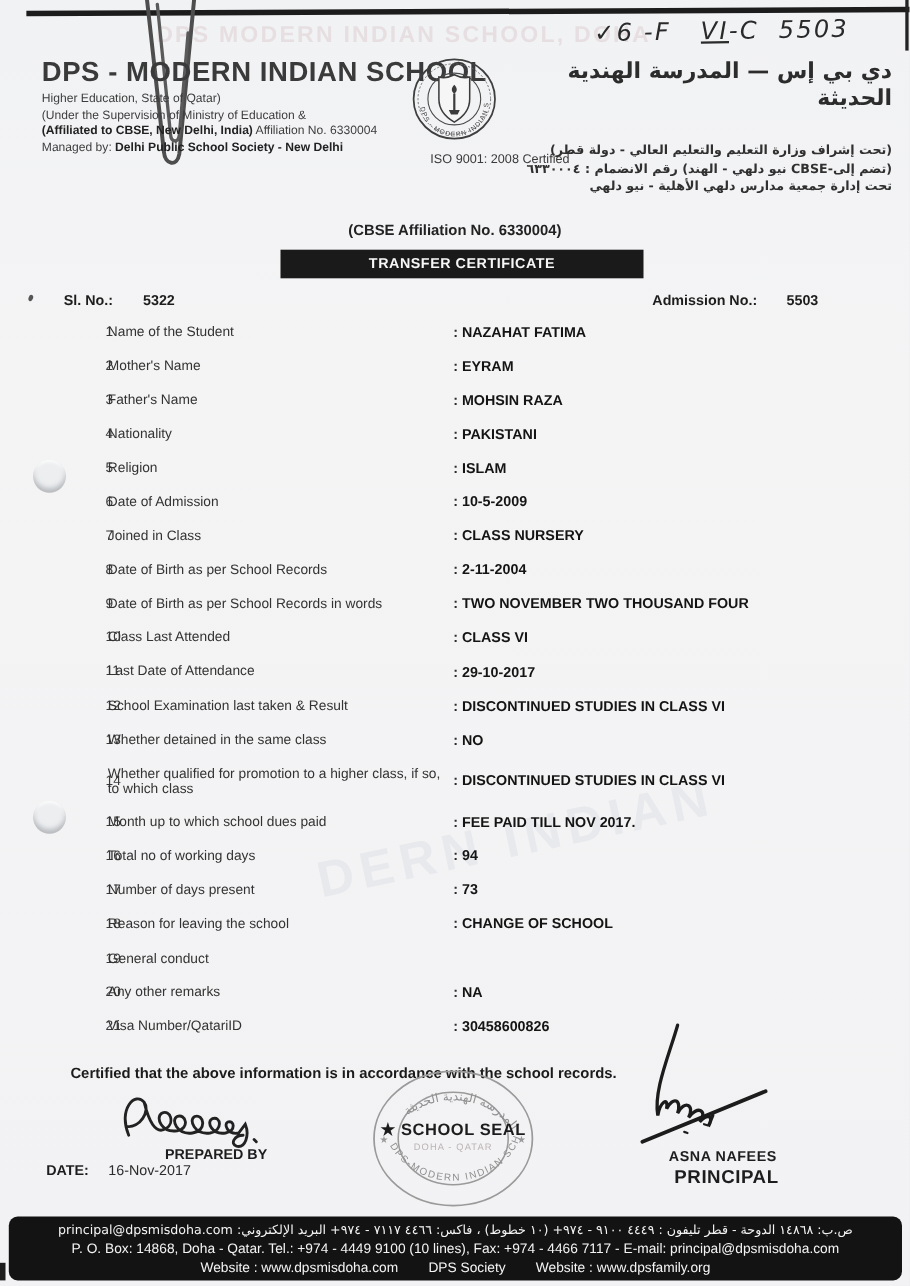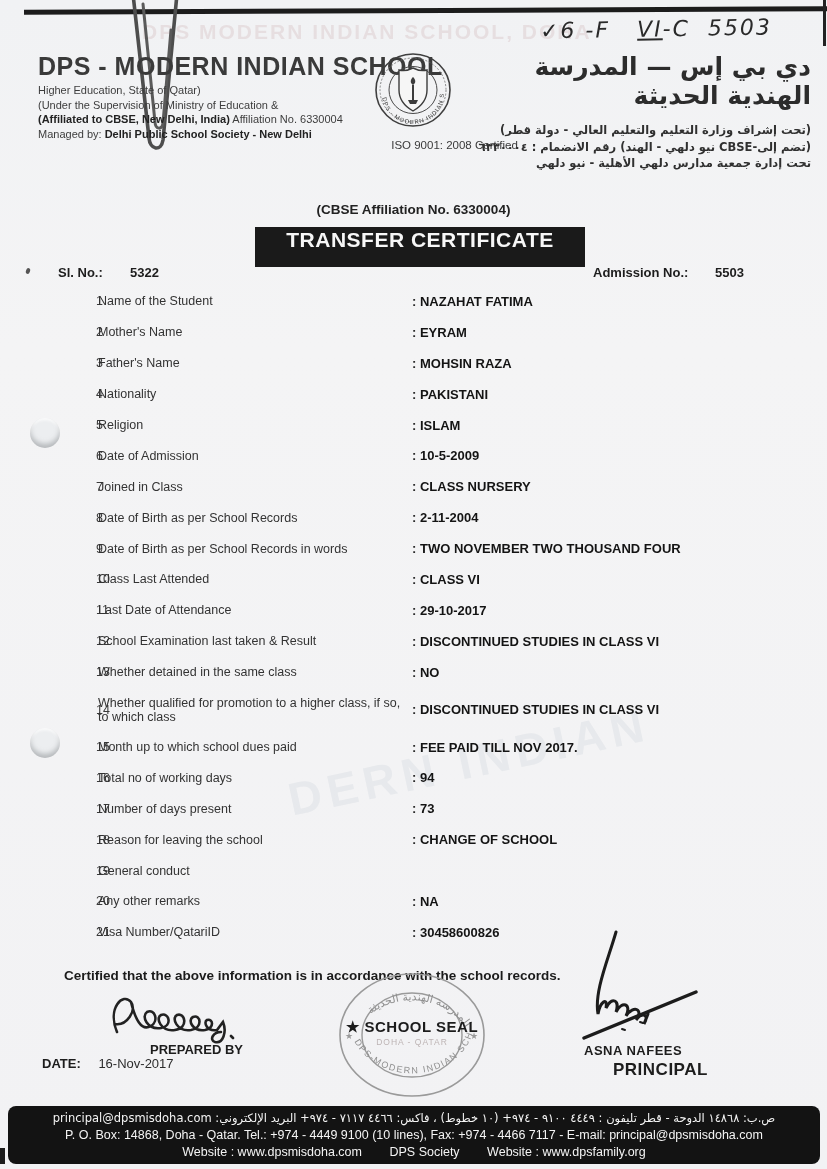--- a/index.html
+++ b/index.html
@@ -22,30 +22,30 @@
   .ghost-mid { left:285px; top:735px; font-size:46px; letter-spacing:6px; color:rgba(130,145,170,.10); transform:rotate(-12deg); }
 
   
   .hdr-left { position:absolute; left:38px; top:52px; width:330px; }
   .school-name { font-size:25px; font-weight:600; color:#3a3a3a; letter-spacing:.5px; white-space:nowrap; }
   .hdr-small { font-size:11px; color:#3d3d3d; margin-top:2px; line-height:14.5px; }
   .hdr-small b { color:#222; }
   .logo-wrap { position:absolute; left:372px; top:50px; width:100px; text-align:center; }
   .iso { position:absolute; left:355px; top:139px; width:135px; font-size:11.5px; color:#3a3a3a; text-align:center; white-space:nowrap;margin-left:32px; }
   .hdr-right { position:absolute; right:16px; top:52px; width:350px; text-align:right; direction:rtl; font-family:"DejaVu Sans", sans-serif; }
-  .ar-title { font-size:25px; font-weight:bold; color:#2c2c2c; margin-bottom:12px; }
+  .ar-title { font-size:20px; font-weight:bold; color:#2c2c2c; margin-bottom:28px; }
   .ar-small { font-size:11.5px; font-weight:bold; color:#303030; line-height:16.5px; }
   .annotation { position:absolute; left:540px; top:16px; width:280px; font-family:"DejaVu Sans", sans-serif;
     font-size:22px; font-style:italic; color:#2a2a2a; letter-spacing:2px; transform:rotate(-1deg); white-space:nowrap; }
   .annotation .uline { text-decoration:underline; }
 
   
   .cbse-line { position:absolute; left:0; top:202px; width:827px; text-align:center; font-size:13.5px; font-weight:bold; color:#222; }
-  .banner { position:absolute; left:255px; top:227px; width:330px; height:40px; background:#1a1a1a;
-    color:#f7f7f7; font-size:21px; font-weight:bold; text-align:center; line-height:26px; letter-spacing:.5px; }
+  .banner { position:absolute; left:255px; top:227px; width:330px; height:26px; background:#1a1a1a;
+    color:#f7f7f7; font-size:13px; font-weight:bold; text-align:center; line-height:26px; letter-spacing:.5px; }
 
   
   .serial-row { position:absolute; left:0; top:265px; width:827px; font-size:13px; }
   .sl-label { position:absolute; left:58px; font-weight:bold; color:#1d1d1d; }
   .sl-value { position:absolute; left:130px; font-weight:bold; color:#1d1d1d; }
   .adm-label { position:absolute; left:593px; font-weight:bold; color:#1d1d1d; }
   .adm-value { position:absolute; left:715px; font-weight:bold; color:#1d1d1d; }
   .sl-dot { position:absolute; left:26px; top:268px; width:4px; height:6px; background:#555; border-radius:50%; transform:rotate(20deg); }
 
   
@@ -61,21 +61,21 @@
   .certline { position:absolute; left:64px; top:968px; font-size:13.5px; font-weight:bold; color:#1b1b1b; }
   .sig-prepared { position:absolute; left:105px; top:988px; }
   .prepared-label { position:absolute; left:150px; top:1042px; font-size:13px; font-weight:bold; color:#1d1d1d; }
   .date-row { position:absolute; left:42px; top:1056px; font-size:13px; }
   .date-label { font-weight:bold; color:#1d1d1d; }
   .date-value { margin-left:14px; color:#2c2c2c; }
   .seal { position:absolute; left:332px; top:973px; }
   .seal-overlay { position:absolute; left:332px; top:1018px; width:160px; text-align:center;
     font-size:15px; font-weight:bold; color:#1c1c1c; letter-spacing:.5px; }
   .sig-principal { position:absolute; left:578px; top:930px; }
-  .principal-name { position:absolute; left:584px; top:1043px; width:200px; font-size:13px; font-weight:bold; color:#1d1d1d; letter-spacing:.5px; }
+  .principal-name { position:absolute; left:608px; top:1043px; width:200px; font-size:13px; font-weight:bold; color:#1d1d1d; letter-spacing:.5px; }
   .principal-title { position:absolute; left:613px; top:1060px; width:200px; font-size:17px; font-weight:bold; color:#1d1d1d; letter-spacing:.5px; }
 
   
   .footer { position:absolute; left:8px; top:1106px; width:812px; height:58px; background:#131313;
     border-radius:8px; color:#f4f4f4; text-align:center; padding-top:4px; }
   .f-line1 { direction:rtl; font-family:"DejaVu Sans", sans-serif; font-size:11.5px; line-height:17px; white-space:nowrap; }
   .f-line2 { font-size:12.5px; line-height:17px; white-space:nowrap; }
   .f-line3 { font-size:12.5px; line-height:17px; }
   .f-line3 span { margin:16px 12px; }
 

